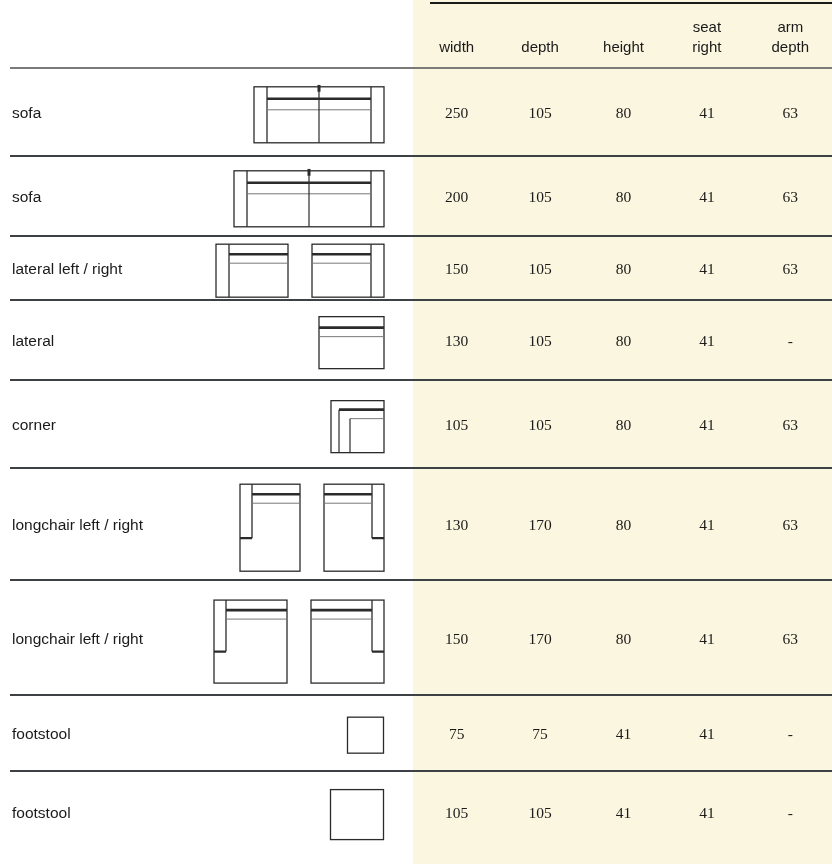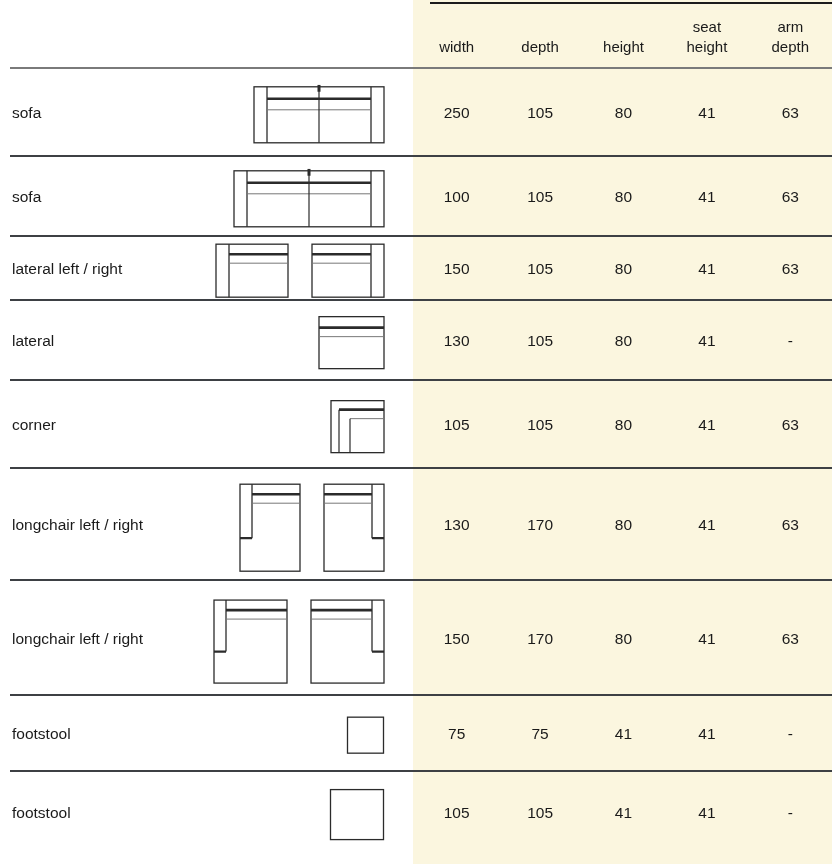--- a/index.html
+++ b/index.html
@@ -15,35 +15,35 @@
   .header .col { text-align:center; font-size:15px; line-height:1.3; white-space:pre-line; }
 
   .rows { position:absolute; left:0; top:69px; width:832px; }
   .row { position:relative; width:832px; }
   .row .label { position:absolute; left:12px; top:50%; transform:translateY(-50%); font-size:15.5px; white-space:nowrap; }
   .row .art { position:absolute; right:447px; top:50%; transform:translateY(-47%);
               display:flex; gap:22px; align-items:center; }
   .row .art svg { display:block; }
   .row .vals { position:absolute; left:415px; top:50%; transform:translateY(-50%);
                width:417px; display:grid; grid-template-columns:repeat(5,1fr); }
-  .row .vals span { text-align:center; font-size:15.5px; }
+  .row .vals span { text-align:center; font-size:15.5px;font-family:Liberation Serif, serif; }
   .sep { position:absolute; left:10px; right:0; bottom:0; height:2px; background:var(--rule-row,#3d4044); }
 </style>
 </head>
 <body>
 
 <div class="page">
   <div class="cream"></div>
   <div class="top-rule"></div>
   <div class="header" id="header">
       <div class="col">width</div>
       <div class="col">depth</div>
       <div class="col">height</div>
       <div class="col">seat
-height</div>
+right</div>
       <div class="col">arm
 depth</div>
     </div>
   <div class="header-rule"></div>
   <div class="rows" id="rows">
       <div class="row" style="height: 88px;">
         <div class="label">sofa</div>
         <div class="art">
           <svg width="132" height="60" viewBox="0 0 132 60" xmlns="http://www.w3.org/2000/svg">
             <rect x="1" y="2" width="130" height="56" fill="none" stroke="#2b2b2b" stroke-width="1.3"></rect>
@@ -71,21 +71,21 @@
             <rect x="1" y="2" width="150" height="56" fill="none" stroke="#2b2b2b" stroke-width="1.3"></rect>
             <line x1="14" y1="2" x2="14" y2="58" stroke="#2b2b2b" stroke-width="1.3"></line>
             <line x1="138" y1="2" x2="138" y2="58" stroke="#2b2b2b" stroke-width="1.3"></line>
             <line x1="14" y1="14" x2="138" y2="14" stroke="#2b2b2b" stroke-width="2.6"></line>
             <line x1="14" y1="25" x2="138" y2="25" stroke="#777777" stroke-width="1"></line>
             <line x1="76" y1="2" x2="76" y2="58" stroke="#2b2b2b" stroke-width="1.2"></line>
             <line x1="76" y1="0" x2="76" y2="7" stroke="#2b2b2b" stroke-width="3"></line>
           </svg>
         </div>
         <div class="vals">
-          <span>100</span>
+          <span>200</span>
           <span>105</span>
           <span>80</span>
           <span>41</span>
           <span>63</span>
         </div>
         <div class="sep"></div>
       </div>
       <div class="row" style="height: 64px;">
         <div class="label">lateral left / right</div>
         <div class="art">

